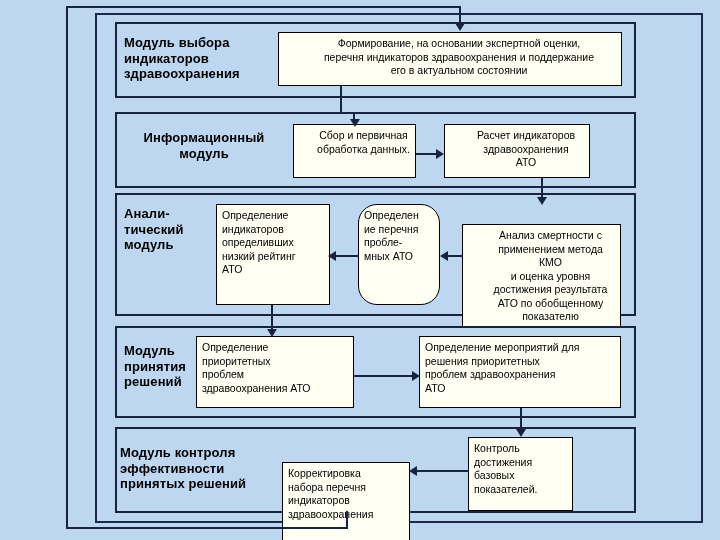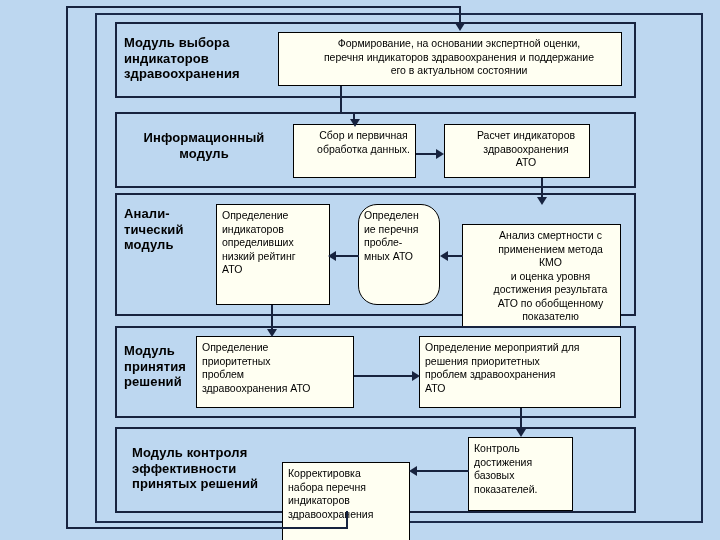--- a/index.html
+++ b/index.html
@@ -139,21 +139,21 @@
   <div class="pbox left" style="left:196px; top:336px; width:158px; height:72px;">Определение
 приоритетных
 проблем
 здравоохранения АТО</div>
   <div class="pbox left" style="left:419px; top:336px; width:202px; height:72px;">Определение мероприятий для
 решения приоритетных
 проблем здравоохранения
 АТО</div>
 
   <div class="module" style="left:115px; top:427px; width:521px; height:86px;"></div>
-  <div class="module-label" style="left:132px; top:445px; width:160px;">Модуль контроля
+  <div class="module-label" style="left:120px; top:445px; width:160px;">Модуль контроля
 эффективности
 принятых решений</div>
   <div class="pbox left" style="left:282px; top:462px; width:128px; height:96px;">Корректировка
 набора перечня
 индикаторов
 здравоохранения</div>
   <div class="pbox left" style="left:468px; top:437px; width:105px; height:74px;">Контроль
 достижения
 базовых
 показателей.</div>

